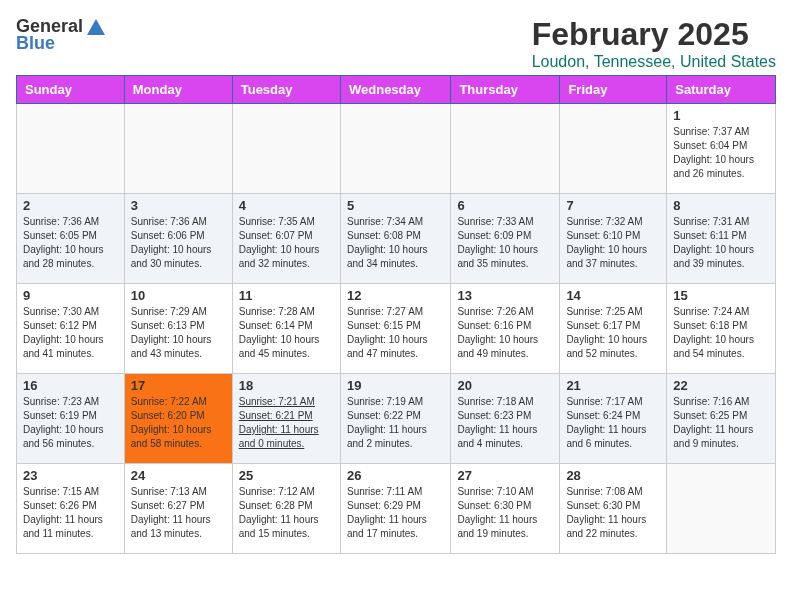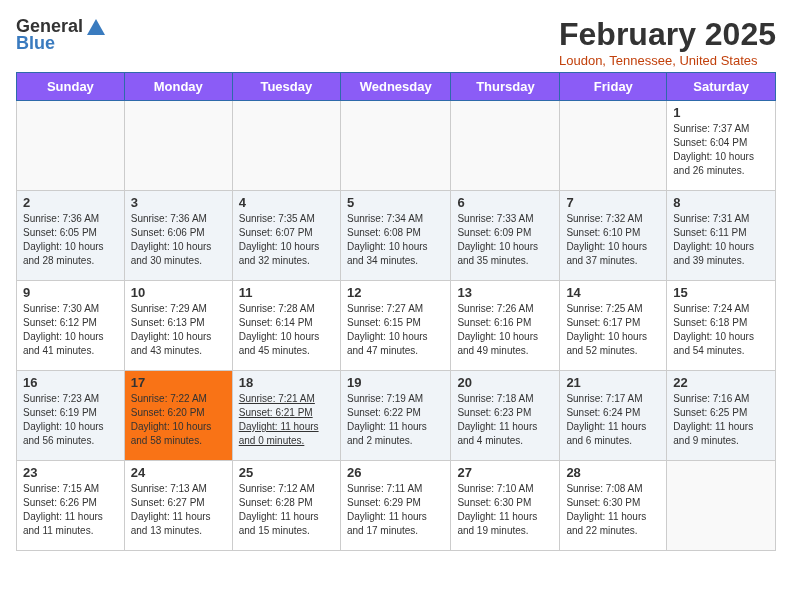--- a/index.html
+++ b/index.html
@@ -27,32 +27,32 @@
     }
     .title-section {
       text-align: left;
     }
     .calendar-title {
       font-size: 32px;
       font-weight: bold;
       color: #333;
     }
     .calendar-subtitle {
-      font-size: 13px;
-      color: #c2410c;
+      font-size: 16px;
+      color: #0f766e;
     }
     .calendar {
       width: 100%;
       border-collapse: collapse;
       border: 1px solid #ccc;
     }
     .calendar th {
-      background-color: #8b5cf6;
+      background-color: #d946ef;
       color: #fff;
-      text-align: center;
+      text-align: left;
       padding: 6px 8px;
       font-size: 13px;
       font-weight: bold;
       border: 1px solid #2e6aaa;
     }
     .calendar td {
       vertical-align: top;
       padding: 4px 6px;
       border: 1px solid #ccc;
       width: 113px;

